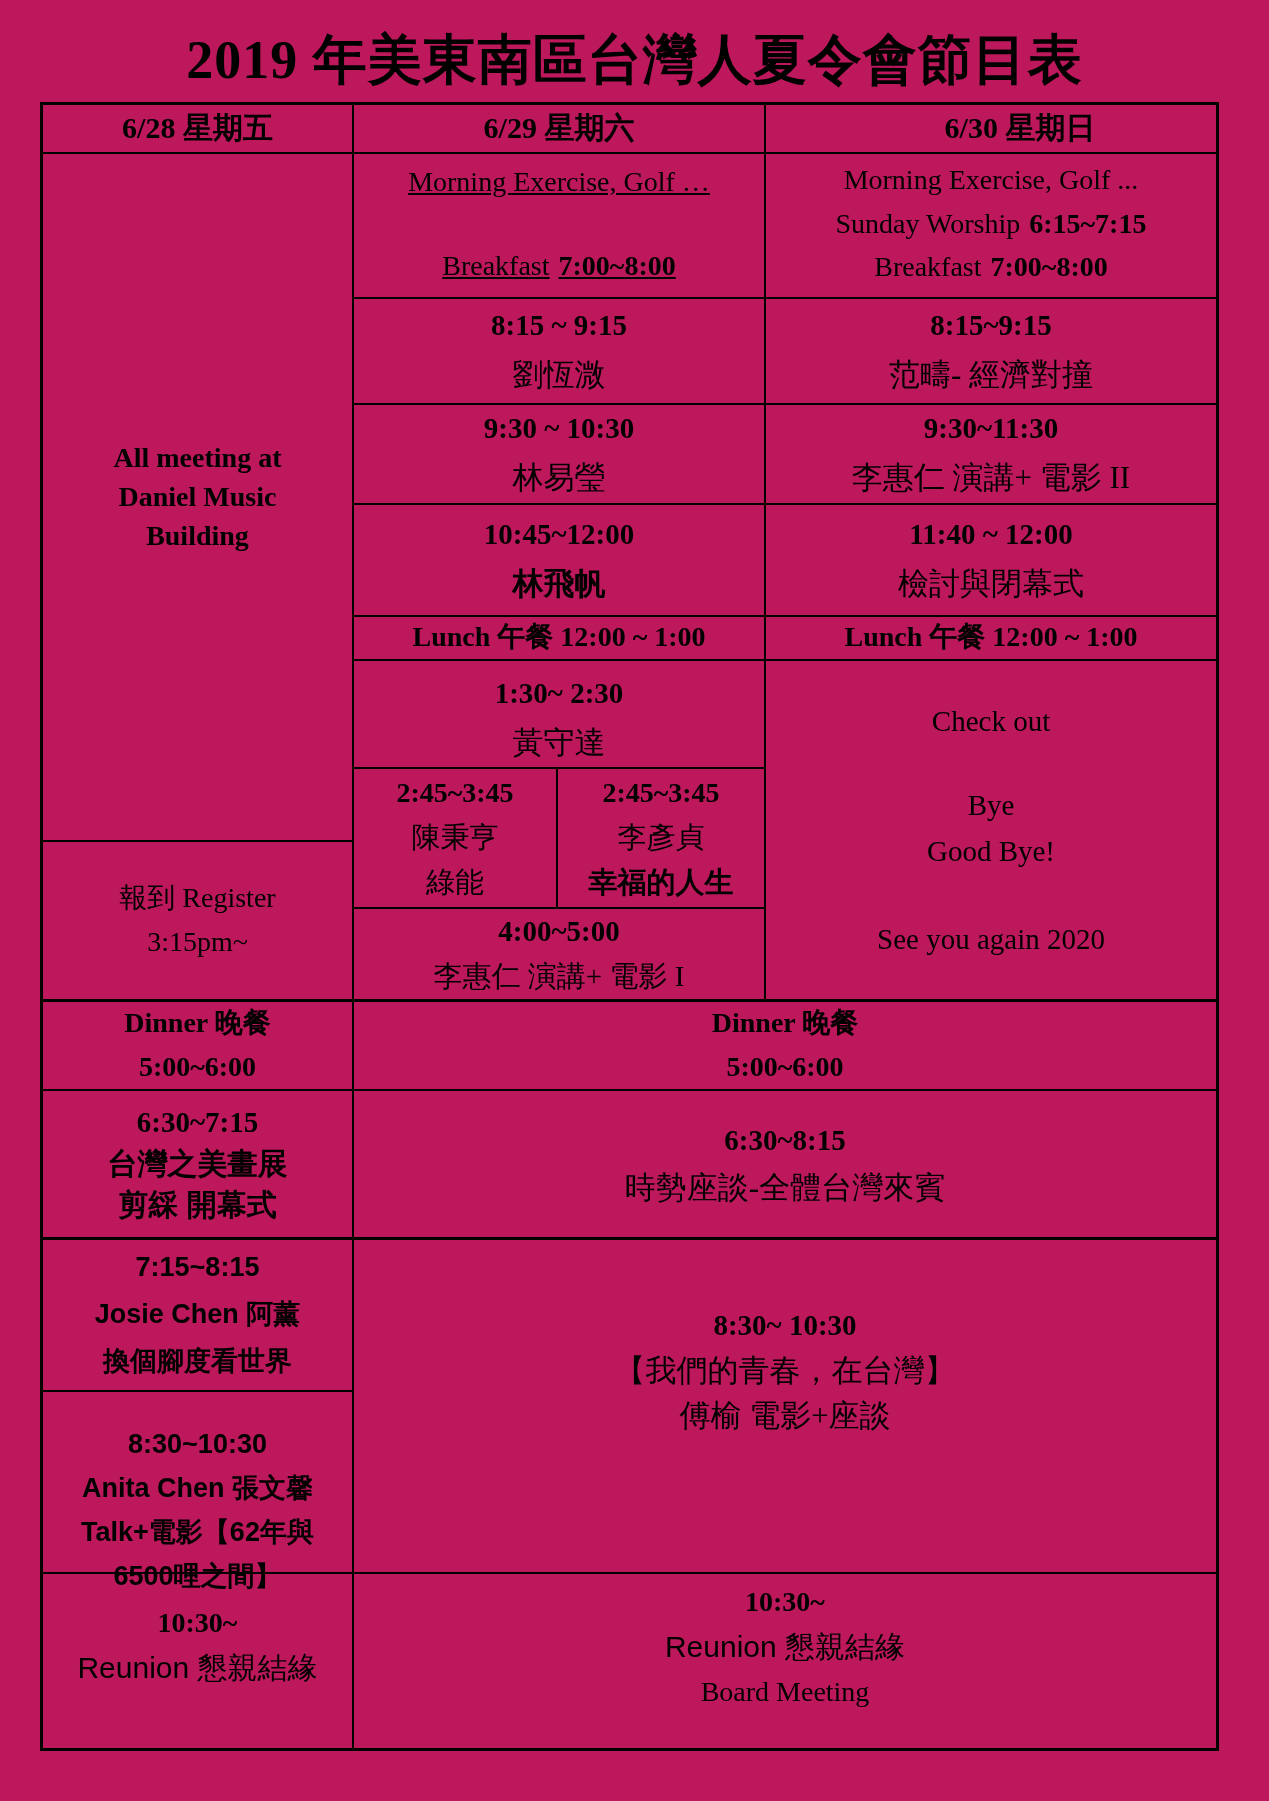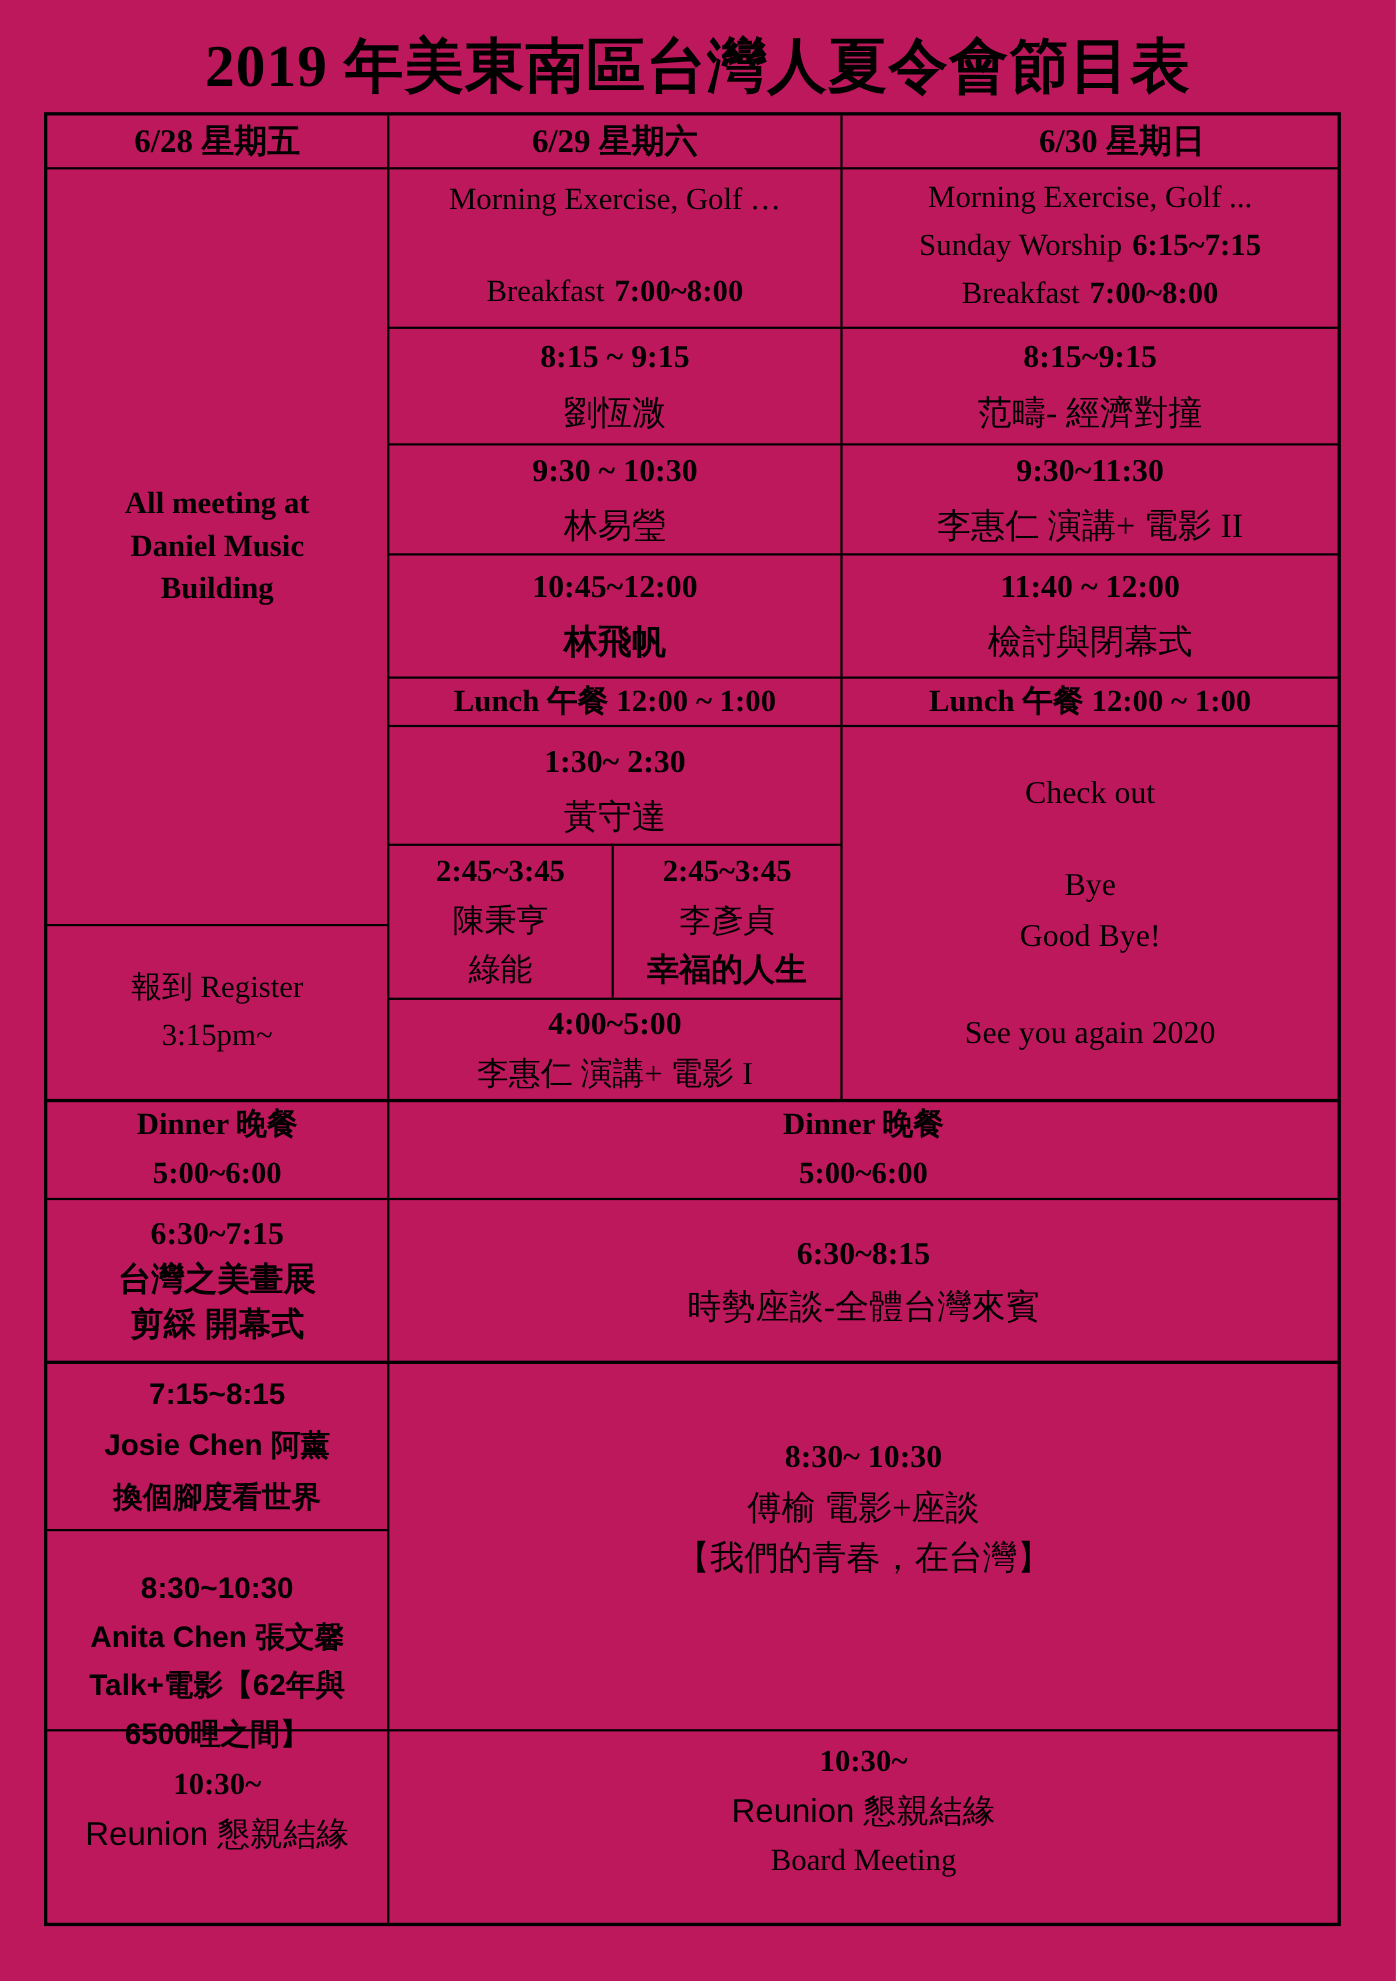--- a/index.html
+++ b/index.html
@@ -93,21 +93,21 @@
     <div class="line sans b fs27">8:30~10:30</div>
     <div class="line sans b fs27">Anita Chen 張文馨</div>
     <div class="line sans b fs27">Talk+電影【62年與</div>
     <div class="line sans b fs27">6500哩之間】</div>
   </div>
   <div class="cell lh45" style="left:42px;top:1572px;width:311px;height:176px;padding-bottom:30px;">
     <div class="line serif b fs28">10:30~</div>
     <div class="line sans fs30">Reunion 懇親結緣</div>
   </div>
 
-  <div class="cell between" style="left:353px;top:152px;width:412px;height:145px;padding:14px 0 15px;">
+  <div class="cell between" style="left:353px;top:152px;width:412px;height:145px;padding:14px 0 15px;text-decoration:underline;">
     <div class="line serif fs28">Morning Exercise, Golf …</div>
     <div class="line serif fs28">
       <span>Breakfast</span><span class="b ml">7:00~8:00</span>
     </div>
   </div>
   <div class="cell lh49" style="left:353px;top:297px;width:412px;height:106px;">
     <div class="line serif b fs29">8:15 ~ 9:15</div>
     <div class="line serif fs32">劉恆溦</div>
   </div>
   <div class="cell lh49" style="left:353px;top:403px;width:412px;height:100px;">
@@ -174,22 +174,22 @@
   <div class="cell lh44" style="left:353px;top:1000px;width:864px;height:89px;">
     <div class="line serif b fs28">Dinner 晚餐</div>
     <div class="line serif b fs28">5:00~6:00</div>
   </div>
   <div class="cell lh47" style="left:353px;top:1089px;width:864px;height:149px;">
     <div class="line serif b fs29">6:30~8:15</div>
     <div class="line serif fs31">時勢座談-全體台灣來賓</div>
   </div>
   <div class="cell lh45" style="left:353px;top:1238px;width:864px;height:334px;padding-bottom:70px;">
     <div class="line serif b fs29">8:30~ 10:30</div>
+    <div class="line sans fs31">【我們的青春，在台灣】</div>
     <div class="line serif fs31">傅榆 電影+座談</div>
-    <div class="line sans fs31">【我們的青春，在台灣】</div>
   </div>
   <div class="cell lh45" style="left:353px;top:1572px;width:864px;height:176px;padding-bottom:28px;">
     <div class="line serif b fs28">10:30~</div>
     <div class="line sans fs30">Reunion 懇親結緣</div>
     <div class="line serif fs28">Board Meeting</div>
   </div>
 
 </div>
 
 </body></html>

